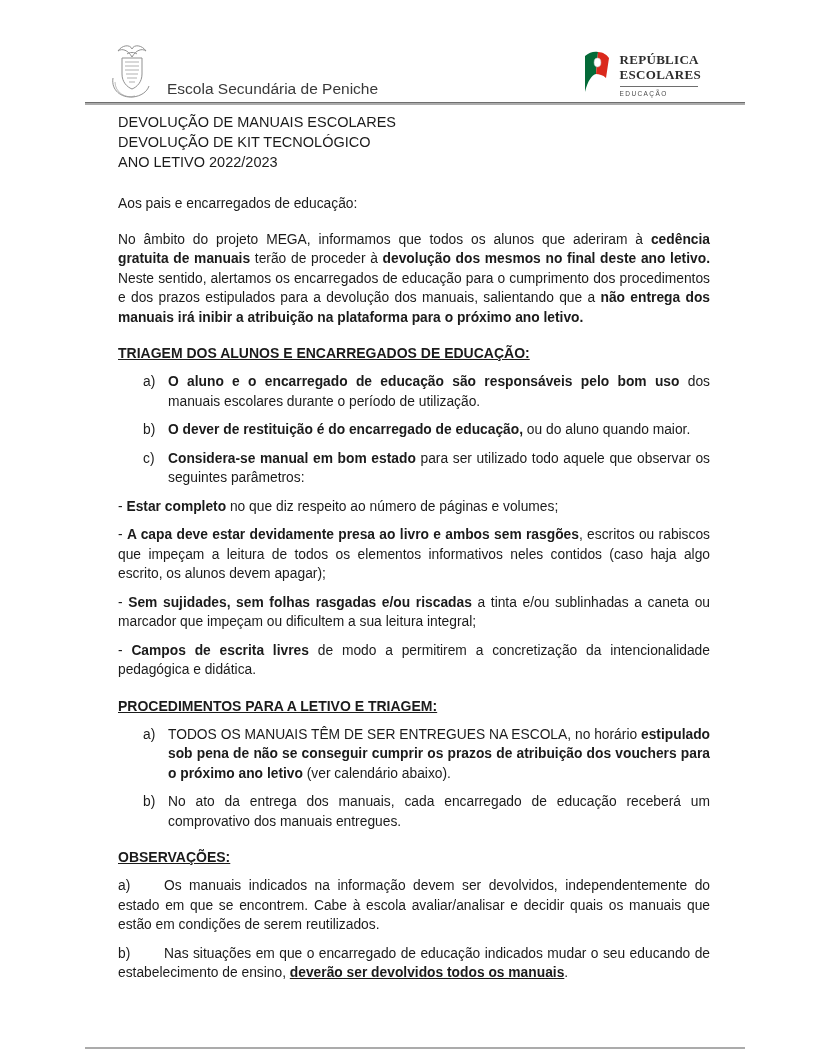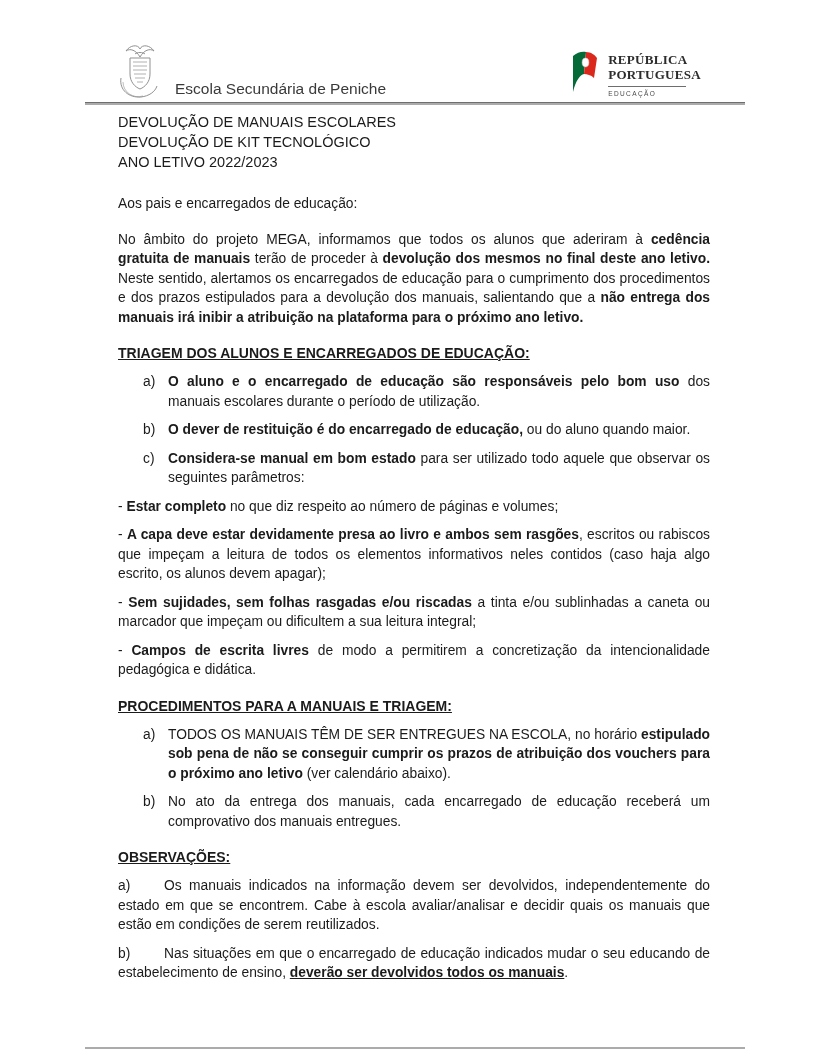--- a/index.html
+++ b/index.html
@@ -2,21 +2,21 @@
 <html><head>
 <meta charset="utf-8">
 <style>
   html,body{margin:0;padding:0;background:#ffffff;}
   .page{
     position:relative;width:826px;height:1055px;background:#fff;overflow:hidden;
     font-family:"Liberation Sans",sans-serif;color:#1b1b1b;
   }
   
   .header{position:absolute;top:44px;left:85px;width:660px;height:58px;}
-  .school-group{position:absolute;left:28px;top:0;display:flex;align-items:flex-end;}
+  .school-group{position:absolute;left:20px;top:0;display:flex;align-items:flex-end;}
   .crest{display:block;}
   .school-name{font-size:15.5px;color:#3a3a3a;margin-left:8px;padding-bottom:4px;white-space:nowrap;}
   .gov-group{position:absolute;right:44px;top:6px;display:flex;align-items:flex-start;}
   .flag-svg{display:block;margin-right:9px;}
   .gov-text{padding-top:2px;}
   .gov-title{font-family:"Liberation Serif",serif;font-weight:bold;font-size:13px;line-height:15px;letter-spacing:0.3px;color:#2d2d2d;}
   .gov-divider{width:78px;height:1px;background:#6e6e6e;margin:4px 0 3px;}
   .gov-sub{font-size:6.5px;letter-spacing:1.4px;color:#4a4a4a;}
   .header-rule{position:absolute;top:102px;left:85px;width:660px;height:3px;
     background:linear-gradient(to bottom,#6e6e6e 0 36%,#ababab 36% 100%);}
@@ -55,21 +55,21 @@
       <div class="school-name">Escola Secundária de Peniche</div>
     </div>
     <div class="gov-group">
       <svg class="flag-svg" width="30" height="48" viewBox="0 0 30 48">
         <path d="M4 6 C8 2 14 1 17 2 L15 24 C11 25 7 30 4 42 Z" fill="#046a38"></path>
         <path d="M17 2 C22 2 26 5 28 8 L25 28 C22 25 18 24 15 24 Z" fill="#da291c"></path>
         <ellipse cx="16.5" cy="12.5" rx="3.4" ry="4.4" fill="#ffffff" stroke="#cccccc" stroke-width="0.5"></ellipse>
       </svg>
       <div class="gov-text">
         <div class="gov-title">REPÚBLICA</div>
-        <div class="gov-title">PORTUGUESA</div>
+        <div class="gov-title">ESCOLARES</div>
         <div class="gov-divider"></div>
         <div class="gov-sub">EDUCAÇÃO</div>
       </div>
     </div>
   </div>
   <div class="header-rule"></div>
 
   <div class="content">
     <div class="title-block">
       <div class="title-line">DEVOLUÇÃO DE MANUAIS ESCOLARES</div>
@@ -80,21 +80,21 @@
         <p class="para salutation"><span>Aos pais e encarregados de educação:</span></p>
         <p class="para"><span>No âmbito do projeto MEGA, informamos que todos os alunos que aderiram à </span><span class="b">cedência gratuita de manuais</span><span> terão de proceder à </span><span class="b">devolução dos mesmos no final deste ano letivo.</span><span> Neste sentido, alertamos os encarregados de educação para o cumprimento dos procedimentos e dos prazos estipulados para a devolução dos manuais, salientando que a </span><span class="b">não entrega dos manuais irá inibir a atribuição na plataforma para o próximo ano letivo.</span></p>
         <div class="section-heading"><span class="heading-text">TRIAGEM DOS ALUNOS E ENCARREGADOS DE EDUCAÇÃO:</span></div>
         <div class="alpha-item"><span class="alpha-marker">a)</span><span class="b">O aluno e o encarregado de educação são responsáveis pelo bom uso</span><span> dos manuais escolares durante o período de utilização.</span></div>
         <div class="alpha-item"><span class="alpha-marker">b)</span><span class="b">O dever de restituição é do encarregado de educação,</span><span> ou do aluno quando maior.</span></div>
         <div class="alpha-item"><span class="alpha-marker">c)</span><span class="b">Considera-se manual em bom estado</span><span> para ser utilizado todo aquele que observar os seguintes parâmetros:</span></div>
         <p class="para"><span>- </span><span class="b">Estar completo</span><span> no que diz respeito ao número de páginas e volumes;</span></p>
         <p class="para"><span>- </span><span class="b">A capa deve estar devidamente presa ao livro e ambos sem rasgões</span><span>, escritos ou rabiscos que impeçam a leitura de todos os elementos informativos neles contidos (caso haja algo escrito, os alunos devem apagar);</span></p>
         <p class="para"><span>- </span><span class="b">Sem sujidades, sem folhas rasgadas e/ou riscadas</span><span> a tinta e/ou sublinhadas a caneta ou marcador que impeçam ou dificultem a sua leitura integral;</span></p>
         <p class="para"><span>- </span><span class="b">Campos de escrita livres</span><span> de modo a permitirem a concretização da intencionalidade pedagógica e didática.</span></p>
-        <div class="section-heading"><span class="heading-text">PROCEDIMENTOS PARA A MANUAIS E TRIAGEM:</span></div>
+        <div class="section-heading"><span class="heading-text">PROCEDIMENTOS PARA A LETIVO E TRIAGEM:</span></div>
         <div class="alpha-item"><span class="alpha-marker">a)</span><span>TODOS OS MANUAIS TÊM DE SER ENTREGUES NA ESCOLA, no horário </span><span class="b">estipulado sob pena de não se conseguir cumprir os prazos de atribuição dos vouchers para o próximo ano letivo</span><span> (ver calendário abaixo).</span></div>
         <div class="alpha-item"><span class="alpha-marker">b)</span><span>No ato da entrega dos manuais, cada encarregado de educação receberá um comprovativo dos manuais entregues.</span></div>
         <div class="section-heading"><span class="heading-text">OBSERVAÇÕES:</span></div>
         <p class="para"><span class="obs-marker">a)</span><span>Os manuais indicados na informação devem ser devolvidos, independentemente do estado em que se encontrem. Cabe à escola avaliar/analisar e decidir quais os manuais que estão em condições de serem reutilizados.</span></p>
         <p class="para"><span class="obs-marker">b)</span><span>Nas situações em que o encarregado de educação indicados mudar o seu educando de estabelecimento de ensino, </span><span class="b u">deverão ser devolvidos todos os manuais</span><span>.</span></p>
       </div>
   </div>
 
   <div class="footer-rule"></div>
 </div>

